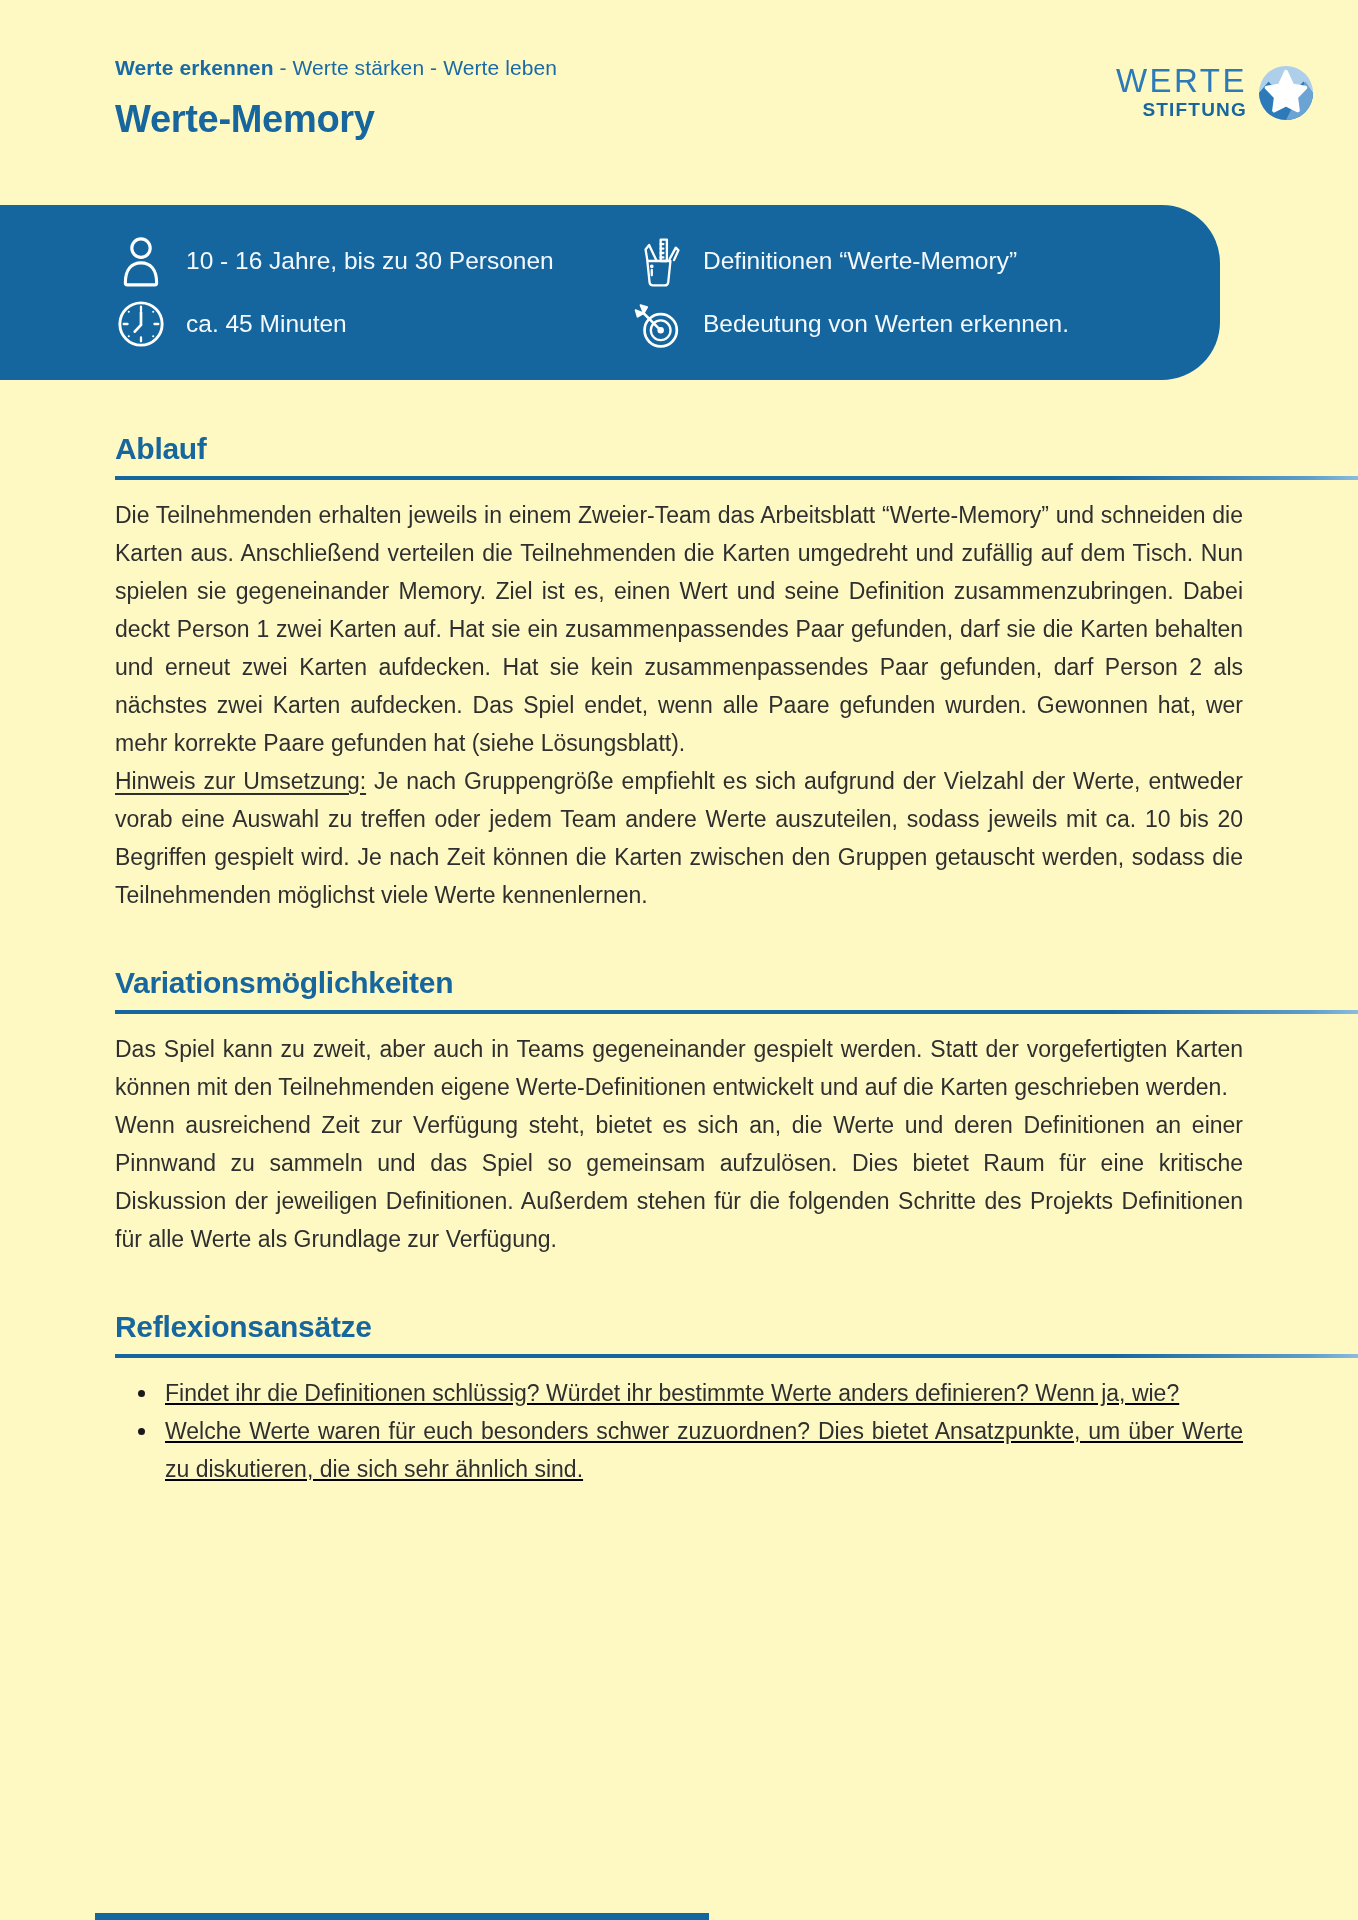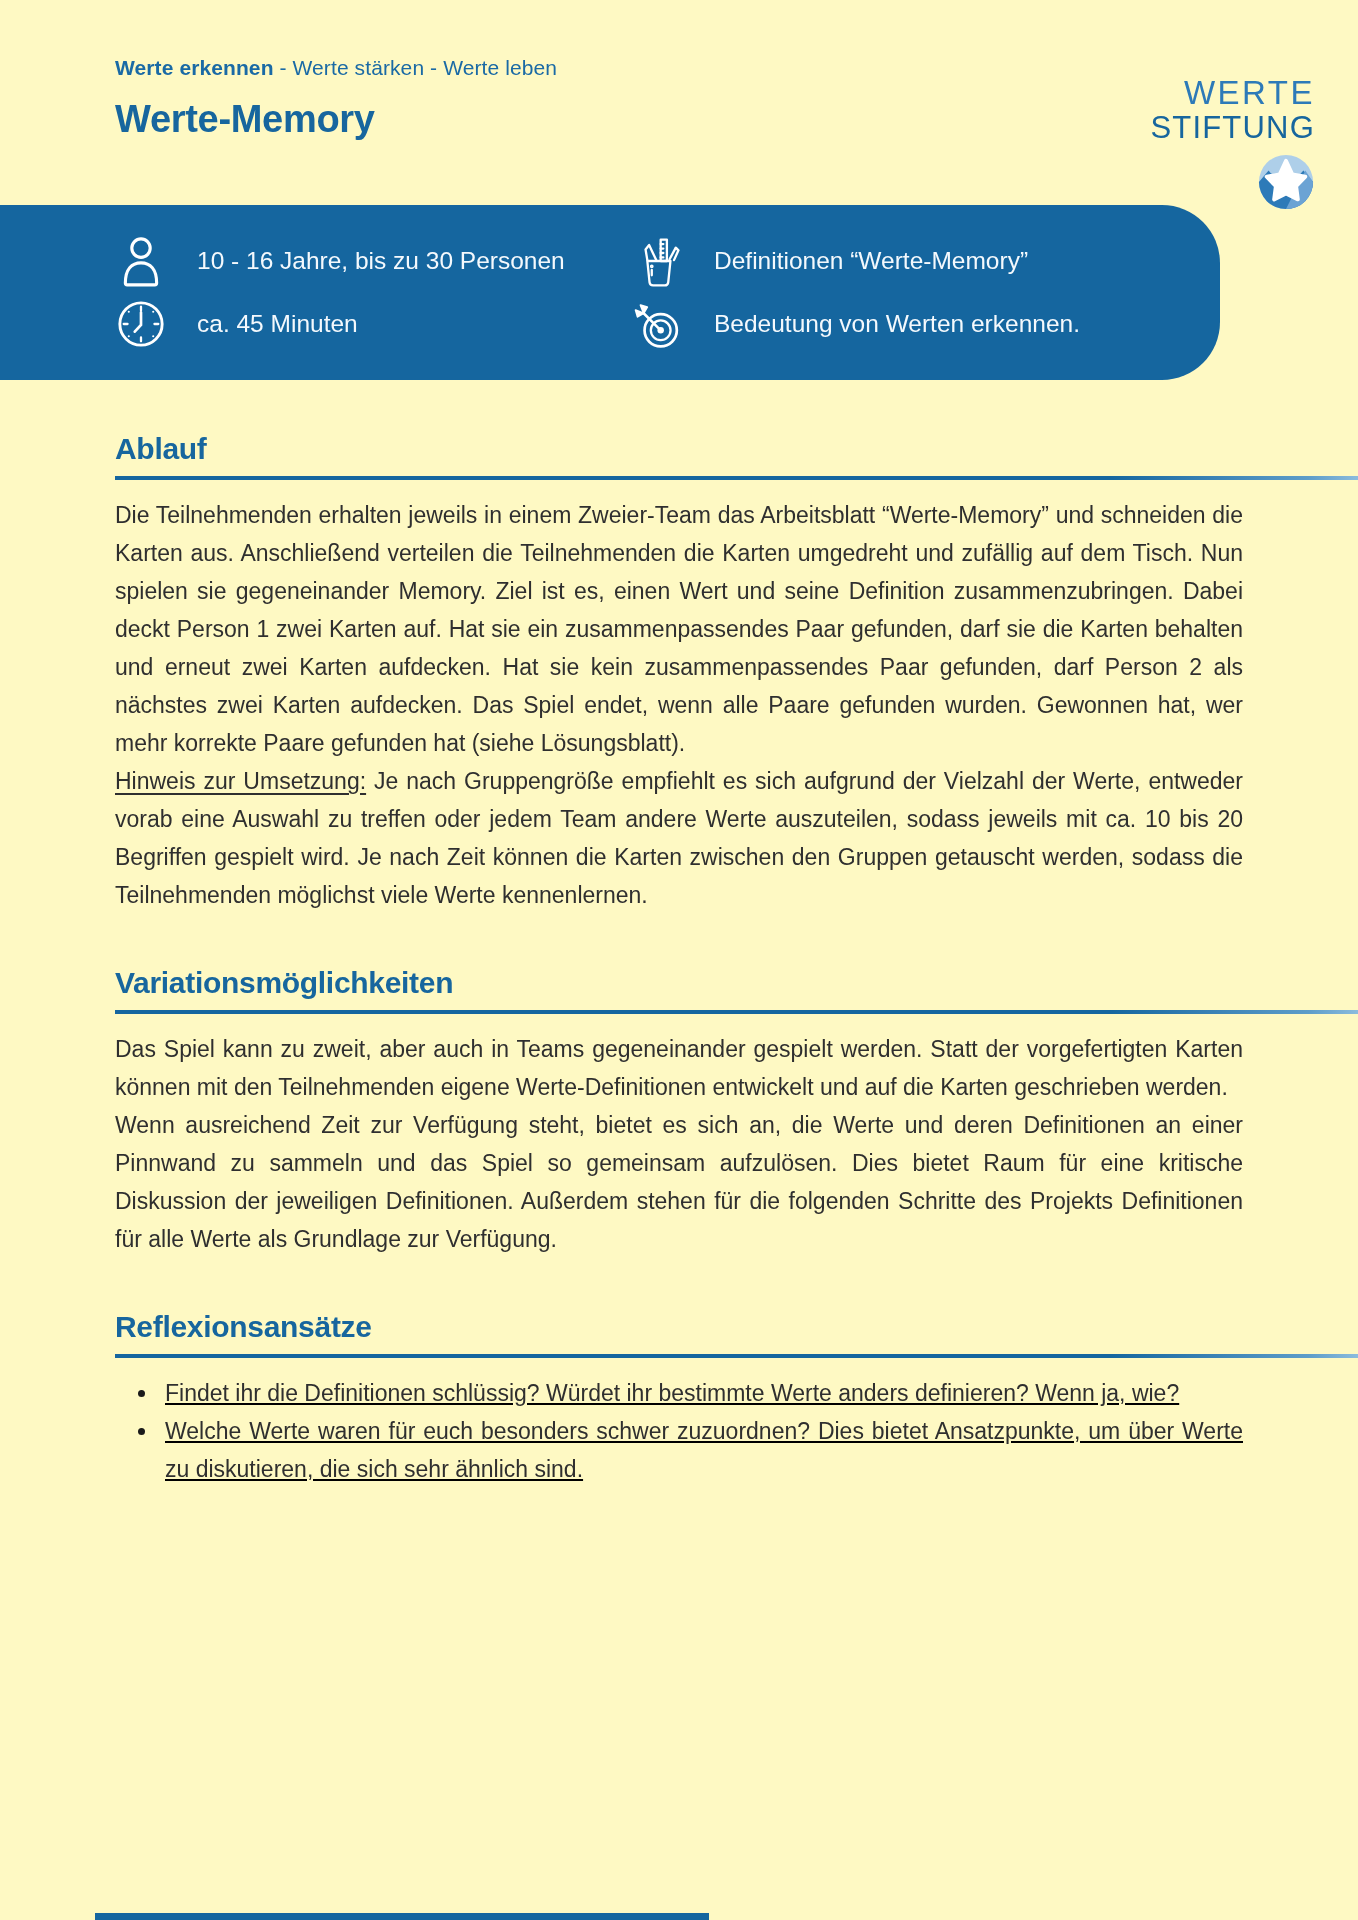--- a/index.html
+++ b/index.html
@@ -9,35 +9,35 @@
     position:relative; width:1358px; height:1920px; background:#fef9c3;
     overflow:hidden; margin:0 auto;
   }
   .content{ padding:0 115px; }
 
   
   .header{ padding-top:56px; position:relative; }
   .eyebrow{ font-size:21px; color:#1a6aa5; letter-spacing:.1px; }
   .eyebrow .b{ font-weight:700; }
   .doc-title{ font-size:38px; font-weight:700; color:#17669e; margin-top:18px; letter-spacing:-.3px; }
-  .logo{ position:absolute; top:76px; right:-72px; display:flex; align-items:flex-end; gap:10px;flex-direction:column; }
+  .logo{ position:absolute; top:64px; right:-72px; display:flex; align-items:flex-start; gap:10px; }
   .logo-text{ display:flex; flex-direction:column; align-items:flex-end; line-height:1; }
   .logo-werte{ font-size:33px; font-weight:400; color:#2d7ab8; letter-spacing:2.5px; }
-  .logo-stiftung{ font-size:31px; font-weight:400; color:#17669e; letter-spacing:1.2px; margin-top:3px; }
+  .logo-stiftung{ font-size:19px; font-weight:700; color:#17669e; letter-spacing:1.2px; margin-top:3px; }
   .logo-mark{ width:58px; height:58px; }
 
   
   .banner{
     margin-top:64px; margin-left:-115px; width:1220px; height:175px;
     background:#15669f; border-radius:0 58px 58px 0;
     padding:25px 0 25px 115px;
     display:grid; grid-template-columns:517px 1fr; grid-auto-rows:1fr;
     row-gap:0; align-items:center;
   }
-  .banner-item{ display:flex; align-items:center; gap:30px; color:#f4f9fd; font-size:24.5px; }
+  .banner-item{ display:flex; align-items:center; gap:19px; color:#f4f9fd; font-size:24.5px; }
   .banner-item .ic{ width:52px; display:flex; justify-content:center; flex:0 0 52px; }
 
   
   .section{ margin-top:52px; }
   .section.first{ margin-top:66px; }
   .section h2{ font-size:30px; font-weight:700; color:#17669e; letter-spacing:-.3px; margin-bottom:10px; }
   .rule{
     height:4px; margin-right:-115px;
     background:linear-gradient(90deg,#15669f 0%,#15669f 80%,#5d9dc9 96%,#8cbcdd 100%);
   }

